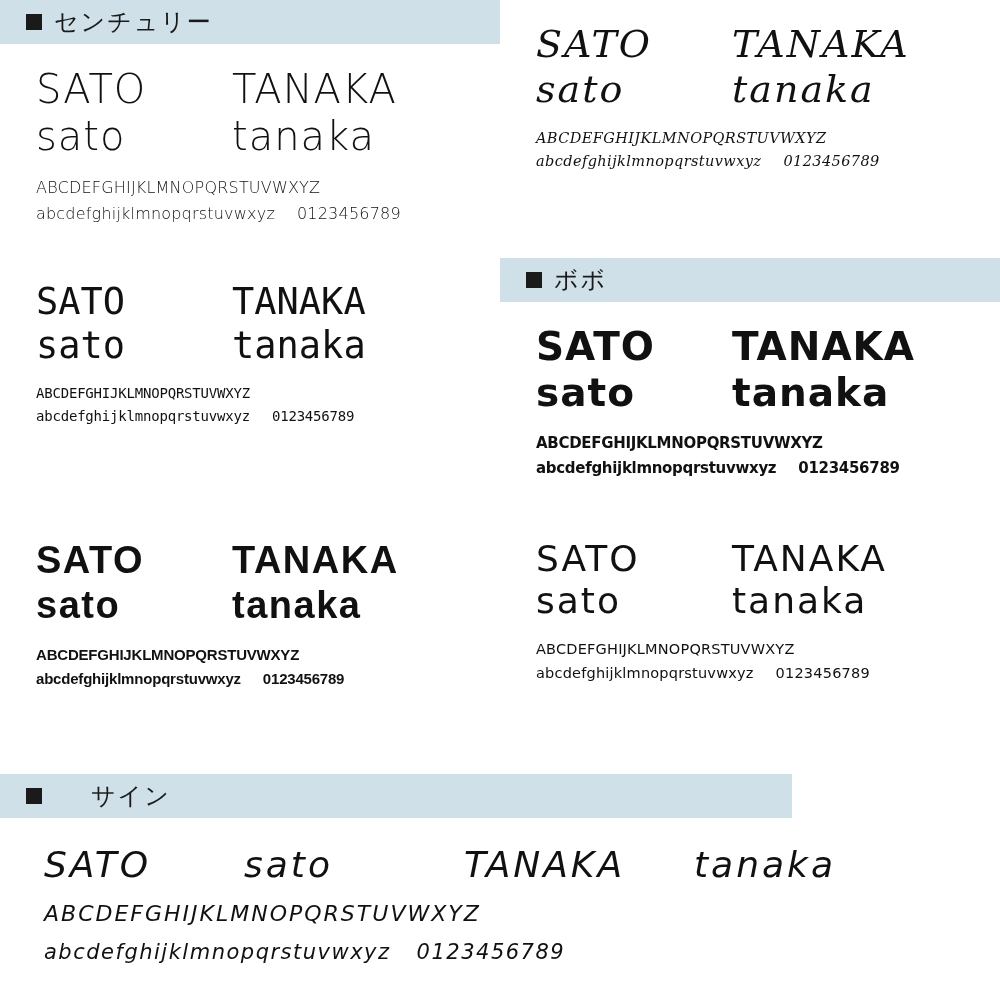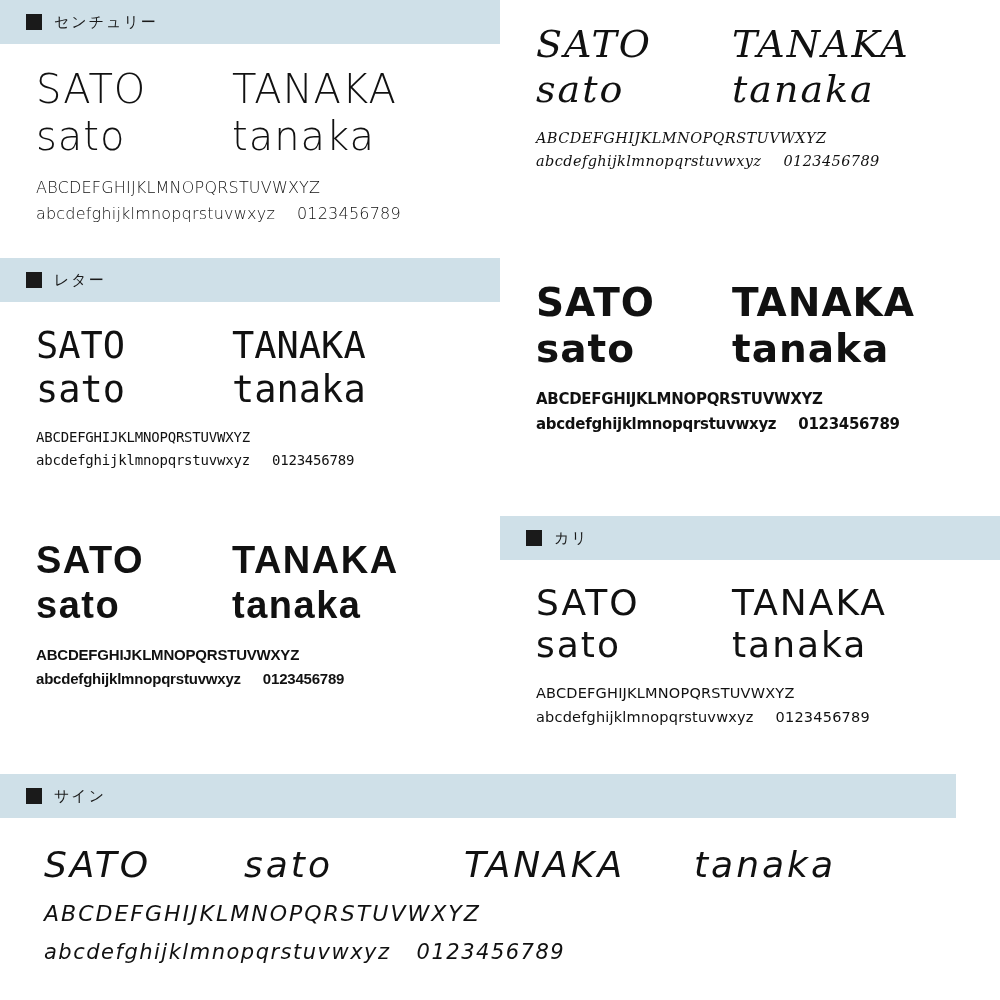--- a/index.html
+++ b/index.html
@@ -38,32 +38,32 @@
   .cell.col-left { padding-right: 0; }
 
   .title-bar {
     background: #cfe0e8;
     height: 44px;
     display: flex;
     align-items: center;
     padding-left: 26px;
     box-sizing: border-box;
   }
-  .title-bar.wide { width: 956px; }
+  .title-bar.wide { width: 792px; gap: 37px; }
 
   .sq {
     width: 16px;
     height: 16px;
     background: #1a1a1a;
     display: inline-block;
     margin-right: 12px;
     flex: 0 0 auto;
   }
   .title-text {
-    font-size: 15px;
+    font-size: 24px;
     letter-spacing: 2px;
     color: #1a1a1a;
     font-family: Liberation Sans, sans-serif;
     white-space: nowrap;
   }
 
   .sample {
     padding: 22px 0 0 36px;
     box-sizing: border-box;
   }
@@ -188,43 +188,43 @@
         <div class="alpha">
           <span>ABCDEFGHIJKLMNOPQRSTUVWXYZ</span>
         </div>
         <div class="alpha" style="margin-top:2px">
           <span>abcdefghijklmnopqrstuvwxyz</span><span class="num">0123456789</span>
         </div>
       </div>
     </div>
 
     <div class="cell col-left f-letter">
+      <div class="sample">
+        <div class="big-row">
+          <span class="big w1">SATO</span>
+          <span class="big">TANAKA</span>
+        </div>
+        <div class="big-row">
+          <span class="big w1">sato</span>
+          <span class="big">tanaka</span>
+        </div>
+        <div class="alpha">
+          <span>ABCDEFGHIJKLMNOPQRSTUVWXYZ</span>
+        </div>
+        <div class="alpha" style="margin-top:2px">
+          <span>abcdefghijklmnopqrstuvwxyz</span><span class="num">0123456789</span>
+        </div>
+      </div>
+    </div>
+
+    <div class="cell f-bobo">
       <div class="title-bar">
         <span class="sq"></span>
-        <span class="title-text">レター</span>
-      </div>
-      <div class="sample">
-        <div class="big-row">
-          <span class="big w1">SATO</span>
-          <span class="big">TANAKA</span>
-        </div>
-        <div class="big-row">
-          <span class="big w1">sato</span>
-          <span class="big">tanaka</span>
-        </div>
-        <div class="alpha">
-          <span>ABCDEFGHIJKLMNOPQRSTUVWXYZ</span>
-        </div>
-        <div class="alpha" style="margin-top:2px">
-          <span>abcdefghijklmnopqrstuvwxyz</span><span class="num">0123456789</span>
-        </div>
-      </div>
-    </div>
-
-    <div class="cell f-bobo">
+        <span class="title-text">ボボ</span>
+      </div>
       <div class="sample">
         <div class="big-row">
           <span class="big w1">SATO</span>
           <span class="big">TANAKA</span>
         </div>
         <div class="big-row">
           <span class="big w1">sato</span>
           <span class="big">tanaka</span>
         </div>
         <div class="alpha">
@@ -249,24 +249,20 @@
         <div class="alpha">
           <span>ABCDEFGHIJKLMNOPQRSTUVWXYZ</span>
         </div>
         <div class="alpha" style="margin-top:2px">
           <span>abcdefghijklmnopqrstuvwxyz</span><span class="num">0123456789</span>
         </div>
       </div>
     </div>
 
     <div class="cell f-kari">
-      <div class="title-bar">
-        <span class="sq"></span>
-        <span class="title-text">カリ</span>
-      </div>
       <div class="sample">
         <div class="big-row">
           <span class="big w1">SATO</span>
           <span class="big">TANAKA</span>
         </div>
         <div class="big-row">
           <span class="big w1">sato</span>
           <span class="big">tanaka</span>
         </div>
         <div class="alpha">

